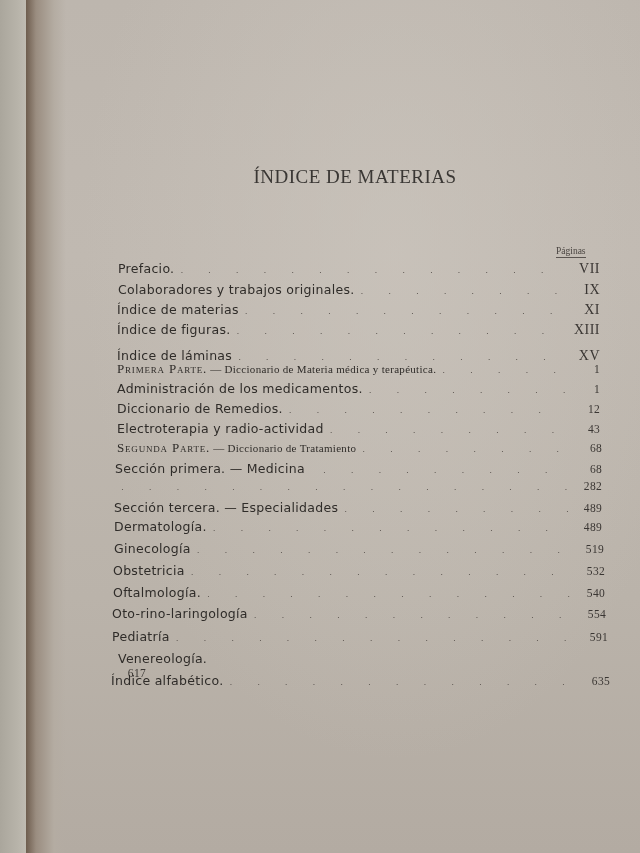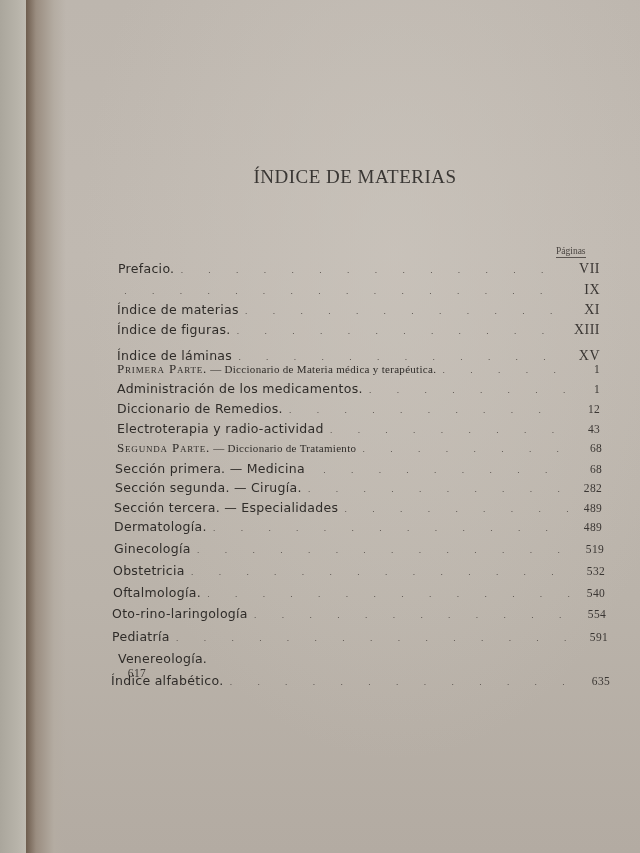--- a/index.html
+++ b/index.html
@@ -127,20 +127,21 @@
   <div class="title">ÍNDICE DE MATERIAS</div>
   <div class="col-header">Páginas</div>
 
   <div class="toc">
     <div class="row" style="left:118px;width:482px;top:261px;">
       <span class="label"><span class="sc"></span><span>Prefacio.</span></span>
       <span class="dots">. . . . . . . . . . . . . . . . . . . . . . . . . . . . . . .</span>
       <span class="page-num roman">VII</span>
     </div>
     <div class="row" style="left:118px;width:482px;top:282px;">
+      <span class="label"><span class="sc"></span><span>Colaboradores y trabajos originales.</span></span>
       <span class="dots">. . . . . . . . . . . . . . . . . . . . . . . . .</span>
       <span class="page-num roman">IX</span>
     </div>
     <div class="row" style="left:117px;width:483px;top:302px;">
       <span class="label"><span class="sc"></span><span>Índice de materias</span></span>
       <span class="dots">. . . . . . . . . . . . . . . . . . . . . . . . . . . . . . .</span>
       <span class="page-num roman">XI</span>
     </div>
     <div class="row" style="left:117px;width:483px;top:322px;">
       <span class="label"><span class="sc"></span><span>Índice de figuras.</span></span>
@@ -176,21 +177,20 @@
       <span class="label"><span class="sc">Segunda Parte.</span><span class="serif"> — Diccionario de Tratamiento</span></span>
       <span class="dots">. . . . . . . . . . . . . .</span>
       <span class="page-num">68</span>
     </div>
     <div class="row" style="left:115px;width:487px;top:461px;gap:12px;">
       <span class="label"><span class="sc"></span><span>Sección primera. — Medicina</span></span>
       <span class="dots">. . . . . . . . . . . . . . . . . . . . . . . . .</span>
       <span class="page-num">68</span>
     </div>
     <div class="row" style="left:115px;width:487px;top:480px;">
-      <span class="label"><span class="sc"></span><span>Sección segunda. — Cirugía.</span></span>
       <span class="dots">. . . . . . . . . . . . . . . . . . . . . . . . .</span>
       <span class="page-num">282</span>
     </div>
     <div class="row" style="left:114px;width:488px;top:500px;">
       <span class="label"><span class="sc"></span><span>Sección tercera. — Especialidades</span></span>
       <span class="dots">. . . . . . . . . . . . . . . . . . . . .</span>
       <span class="page-num">489</span>
     </div>
     <div class="row" style="left:114px;width:488px;top:519px;">
       <span class="label"><span class="sc"></span><span>Dermatología.</span></span>

